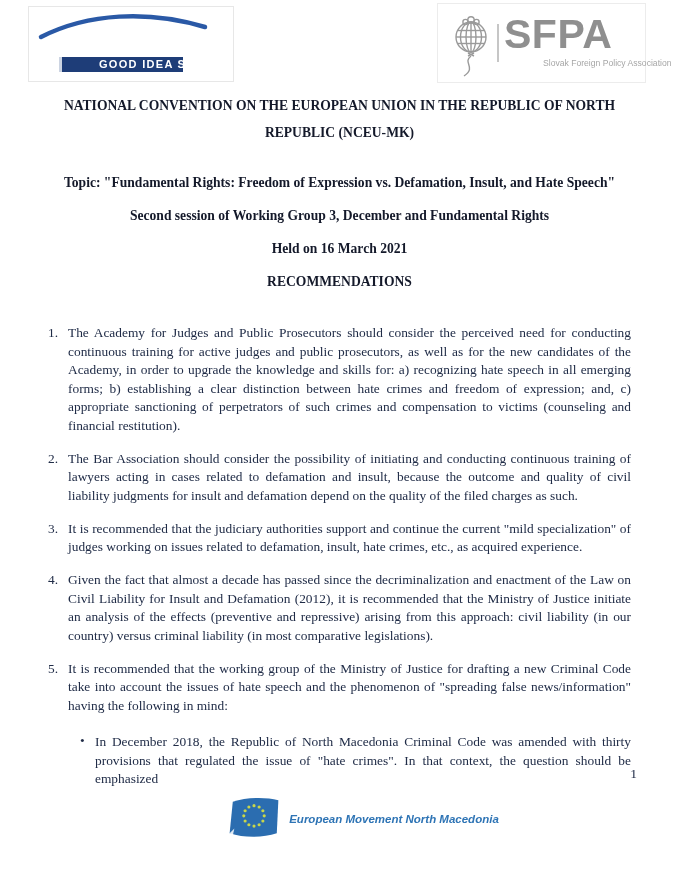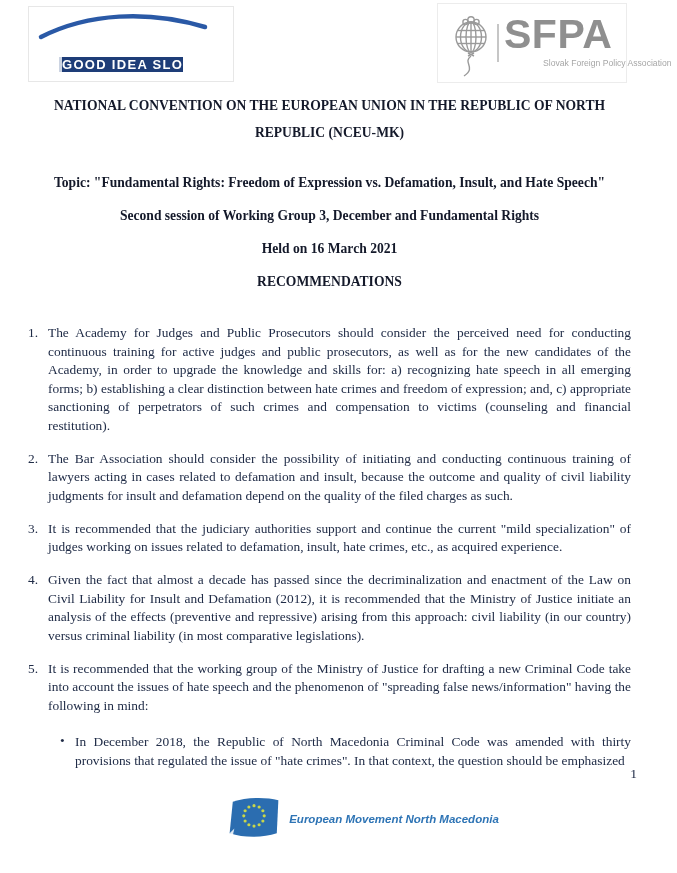--- a/index.html
+++ b/index.html
@@ -27,50 +27,51 @@
     font-weight: bold; font-size: 26px; letter-spacing: -0.5px;
     white-space: nowrap;
   }
   .sa-slovak { color: #1e4076; }
   .sa-aid   { color: #d2232a; }
   .sa-tagline {
     position: absolute; left: 30px; top: 50px;
     width: 124px; height: 15px;
     background: #1e3d78; color: #ffffff;
     font-family: "Liberation Sans", sans-serif;
-    font-size: 13px; font-weight: bold; letter-spacing: 1.3px;
+    font-size: 11px; font-weight: bold; letter-spacing: 1.3px;
     text-align: center; line-height: 15px;
     border-left: 3px solid #ccd4e2;
     white-space: nowrap;
+    padding-left: 37px;
   }
 
   .sfpa-box {
     position: absolute; left: 437px; top: 3px;
-    width: 190px; height: 80px;
+    width: 209px; height: 80px;
     border: 1px solid #ececec; background: #fff;
   }
   .sfpa-globe { position: absolute; left: 12px; top: 6px; }
   .sfpa-divider {
     position: absolute; left: 59px; top: 20px;
     width: 2px; height: 38px; background: #c6c6c6;
   }
   .sfpa-acronym {
     position: absolute; left: 66px; top: 8px;
     font-family: "Liberation Sans", sans-serif;
     font-weight: bold; font-size: 41px; line-height: 44px;
     color: #8f8f8f; letter-spacing: 0.5px;
   }
   .sfpa-subtitle {
     position: absolute; left: 68px; top: 54px;
     font-family: "Liberation Sans", sans-serif;
     font-size: 8.6px; color: #a6a6a6; white-space: nowrap; margin-left: 37px;
   }
 
   
-  .content { padding: 92px 46px 0 28px; }
+  .content { padding: 92px 46px 0 48px; }
   .doc-title {
     margin: 0; text-align: center;
     font-size: 13.6px; font-weight: bold; line-height: 27px;
     color: #14192a;
   }
   .subheads { margin-top: 20px; }
   .subhead {
     margin: 0; text-align: center;
     font-weight: bold; font-size: 13.6px; line-height: 33px;
     color: #14192a;

